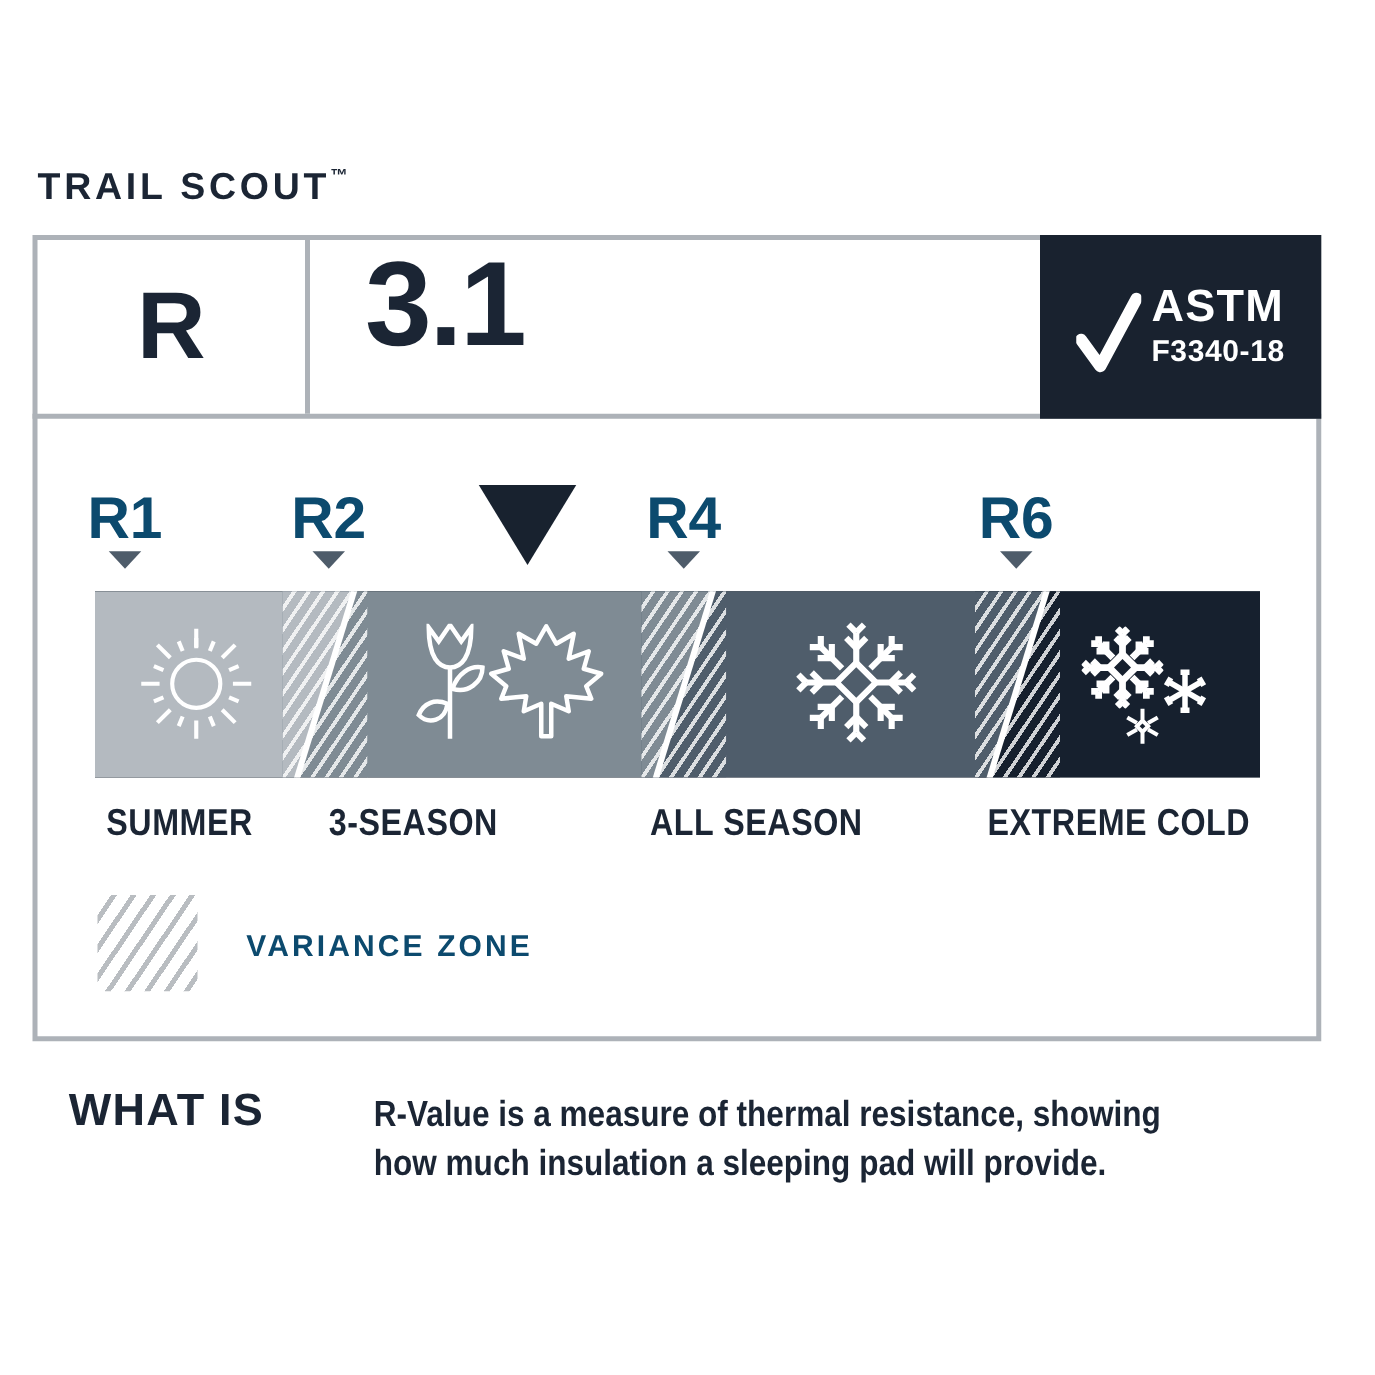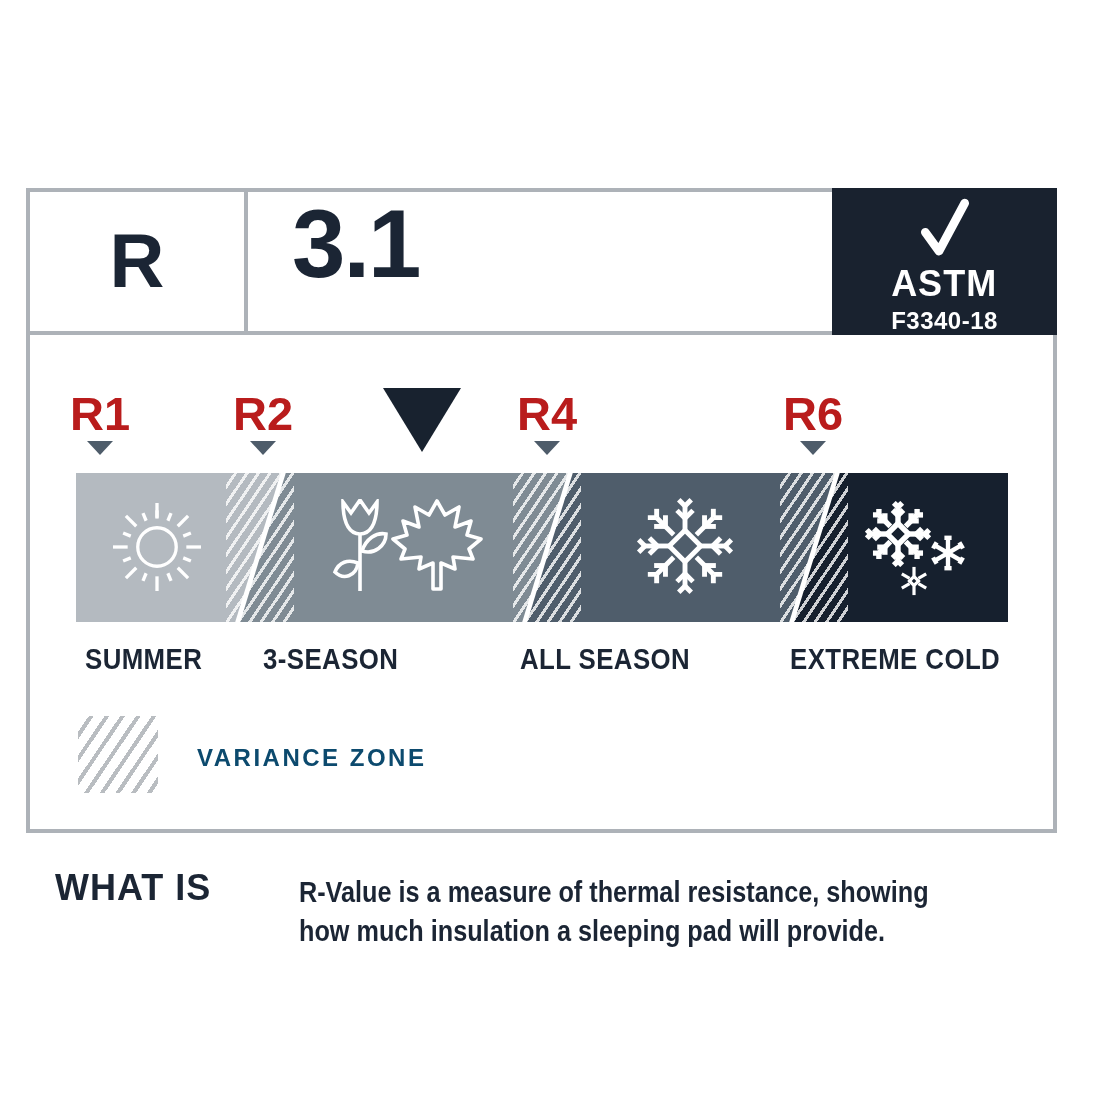--- a/index.html
+++ b/index.html
@@ -15,27 +15,27 @@
   .frame{left:26px;top:188px;width:1031px;height:645px;border:4px solid #adb2b8;background:#fff;box-sizing:border-box;}
   .vdiv{left:244px;top:192px;width:4px;height:139px;background:#adb2b8;}
   .hdiv{left:26px;top:331px;width:1031px;height:4px;background:#adb2b8;}
 
   
   .rcell{left:30px;top:192px;width:214px;height:139px;display:flex;flex-direction:column;align-items:center;justify-content:center;}
   .rcell .big{font-size:76px;font-weight:800;line-height:.82;}
   .rcell .small{font-size:30px;font-weight:800;letter-spacing:9px;padding-left:9px;margin-top:5px;}
   .value{left:292px;top:192px;height:104px;display:flex;align-items:center;font-size:96px;font-weight:800;letter-spacing:-2px;}
 
-  .badge{left:832px;top:188px;width:225px;height:147px;background:#19222f;display:flex;align-items:center;justify-content:center;gap:8px;color:#fff;flex-direction:column;}
+  .badge{left:832px;top:188px;width:225px;height:147px;background:#19222f;display:flex;align-items:center;justify-content:center;gap:8px;color:#fff;}
   .badge .check{width:52px;height:68px;margin-top:10px;}
   .badge .astm{font-size:36px;font-weight:800;letter-spacing:1px;line-height:1;}
   .badge .std{font-size:24px;font-weight:700;margin-top:5px;letter-spacing:.5px;}
 
   
-  .mlabel{top:390px;transform:translateX(-50%);font-size:47px;font-weight:800;color:#b91c1c;line-height:1;white-space:nowrap;}
+  .mlabel{top:390px;transform:translateX(-50%);font-size:47px;font-weight:800;color:#0c4a6e;line-height:1;white-space:nowrap;}
   .mtri{top:441px;transform:translateX(-50%);width:0;height:0;border-left:13px solid transparent;border-right:13px solid transparent;border-top:14px solid #4e5c6a;}
   .mx1{left:100px;} .mx2{left:263px;} .mx4{left:547px;} .mx6{left:813px;}
   .indicator{left:422px;top:388px;transform:translateX(-50%);width:0;height:0;
              border-left:39px solid transparent;border-right:39px solid transparent;border-top:64px solid #18222f;}
 
   
   .bar{left:76px;top:473px;width:932px;height:149px;overflow:hidden;background:#16202e;}
   .seg{position:absolute;top:0;height:100%;}
   .s1{left:0;width:184px;background:#b4bac0;}
   .s2{left:184px;width:287px;background:#7f8b94;}
@@ -143,20 +143,21 @@
       <use href="#sun-ray-short" transform="rotate(247.5)"></use>
       <use href="#sun-ray-short" transform="rotate(292.5)"></use>
       <use href="#sun-ray-short" transform="rotate(337.5)"></use>
       <use href="#sun-ray-short" transform="rotate(22.5)"></use>
     </symbol>
   </defs>
 </svg>
 
 <div class="canvas">
 
+  <div class="abs title"><span>TRAIL SCOUT</span><sup>™</sup></div>
 
   <div class="abs frame"></div>
   <div class="abs hdiv"></div>
   <div class="abs vdiv"></div>
 
   <div class="abs rcell">
     <div class="big">R</div>
   </div>
 
   <div class="abs value">3.1</div>

